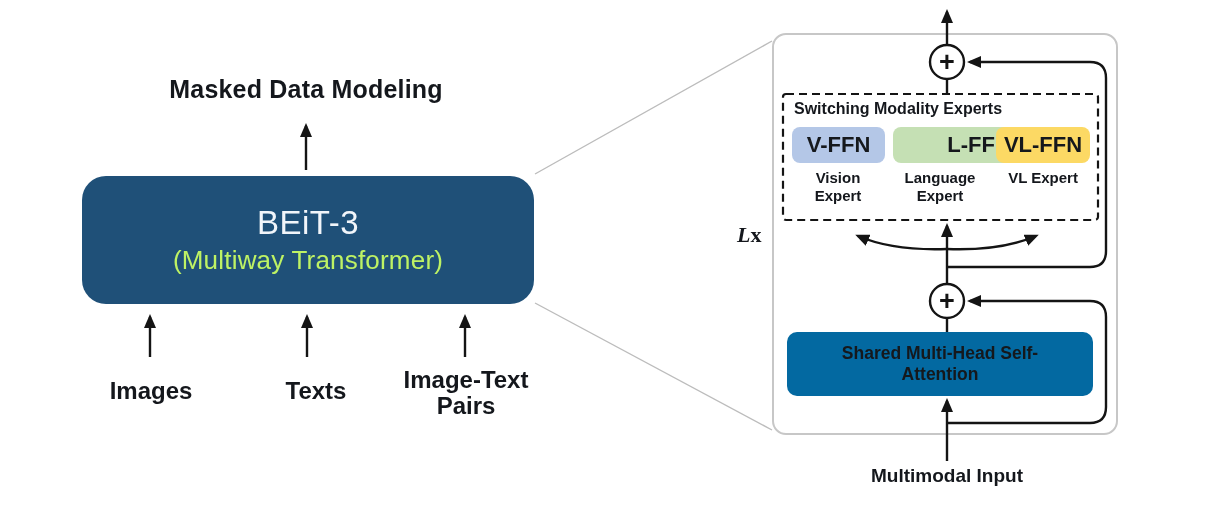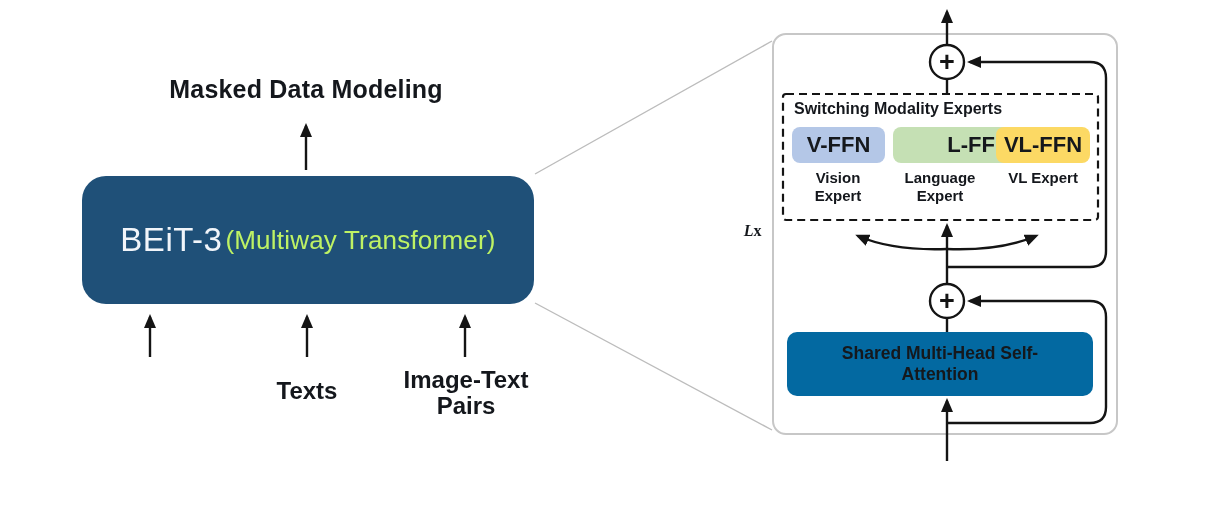--- a/index.html
+++ b/index.html
@@ -7,35 +7,35 @@
     position:relative;width:1224px;height:517px;background:#ffffff;overflow:hidden;
     font-family:"Liberation Sans",sans-serif;color:#14171c;
   }
   .abs{position:absolute;}
   .txt{position:absolute;z-index:3;color:#14171c;}
   .center{text-align:center;}
   
   .figure-title{left:106px;top:75px;width:400px;font-size:25px;font-weight:700;letter-spacing:.2px;}
   .model-box{
     left:82px;top:176px;width:452px;height:128px;border-radius:24px;
-    z-index:1;display:flex;flex-direction:row;align-items:center;justify-content:center;gap:3px;
+    z-index:1;display:flex;flex-direction:column;align-items:center;justify-content:center;gap:3px;
   }
   .model-name{font-size:33px;font-weight:400;letter-spacing:.5px;}
   .model-sub{font-size:26px;font-weight:400;letter-spacing:.2px;}
   .input-label{font-size:24px;font-weight:700;line-height:1.1;}
   .images-label{left:91px;top:378px;width:120px;}
-  .texts-label{left:247px;top:378px;width:120px;}
+  .texts-label{left:256px;top:378px;width:120px;}
   .pairs-label{left:391px;top:367px;width:150px;}
   
   .panel{
     left:772px;top:33px;width:346px;height:402px;box-sizing:border-box;
     border:2px solid #c7c7c7;border-radius:14px;background:#ffffff;z-index:0;
   }
   .loop-label{left:706px;top:222px;width:56px;text-align:right;
-    font-family:"Liberation Serif",serif;font-size:16px;font-weight:600;}
+    font-family:"Liberation Serif",serif;font-size:22px;font-weight:600;}
   .loop-label .lm{font-style:italic;}
   .loop-label .lx{font-style:normal;letter-spacing:.5px;}
   .experts-title{left:794px;top:100px;font-size:16px;font-weight:700;white-space:nowrap;}
   .ffn-box{
     z-index:1;position:absolute;height:36px;border-radius:8px;top:127px;
     display:flex;align-items:center;justify-content:center;
     font-size:22px;font-weight:700;color:#15181c;
   }
   .ffn-v{left:792px;width:93px;}
   .ffn-l{left:893px;width:104px;padding-left:34px;}
@@ -115,26 +115,28 @@
     </g>
 
     <g font-family="Liberation Sans, sans-serif" font-size="27" font-weight="600" fill="#141414" text-anchor="middle">
       <text x="947" y="71">+</text>
       <text x="947" y="310">+</text>
     </g>
   </svg>
 
   <div class="txt figure-title center">Masked Data Modeling</div>
 
+  <div class="txt input-label images-label center">Images</div>
   <div class="txt input-label texts-label center">Texts</div>
   <div class="txt input-label pairs-label center">Image-Text Pairs</div>
 
   <div class="txt loop-label">
     <span class="lm">L</span><span class="lx">x</span>
   </div>
 
   <div class="txt experts-title">Switching Modality Experts</div>
 
   <div class="txt expert-label expert-v">Vision Expert</div>
   <div class="txt expert-label expert-l">Language Expert</div>
   <div class="txt expert-label expert-vl">VL Expert</div>
 
+  <div class="txt multimodal-label center">Multimodal Input</div>
 </div>
 
 </body></html>

